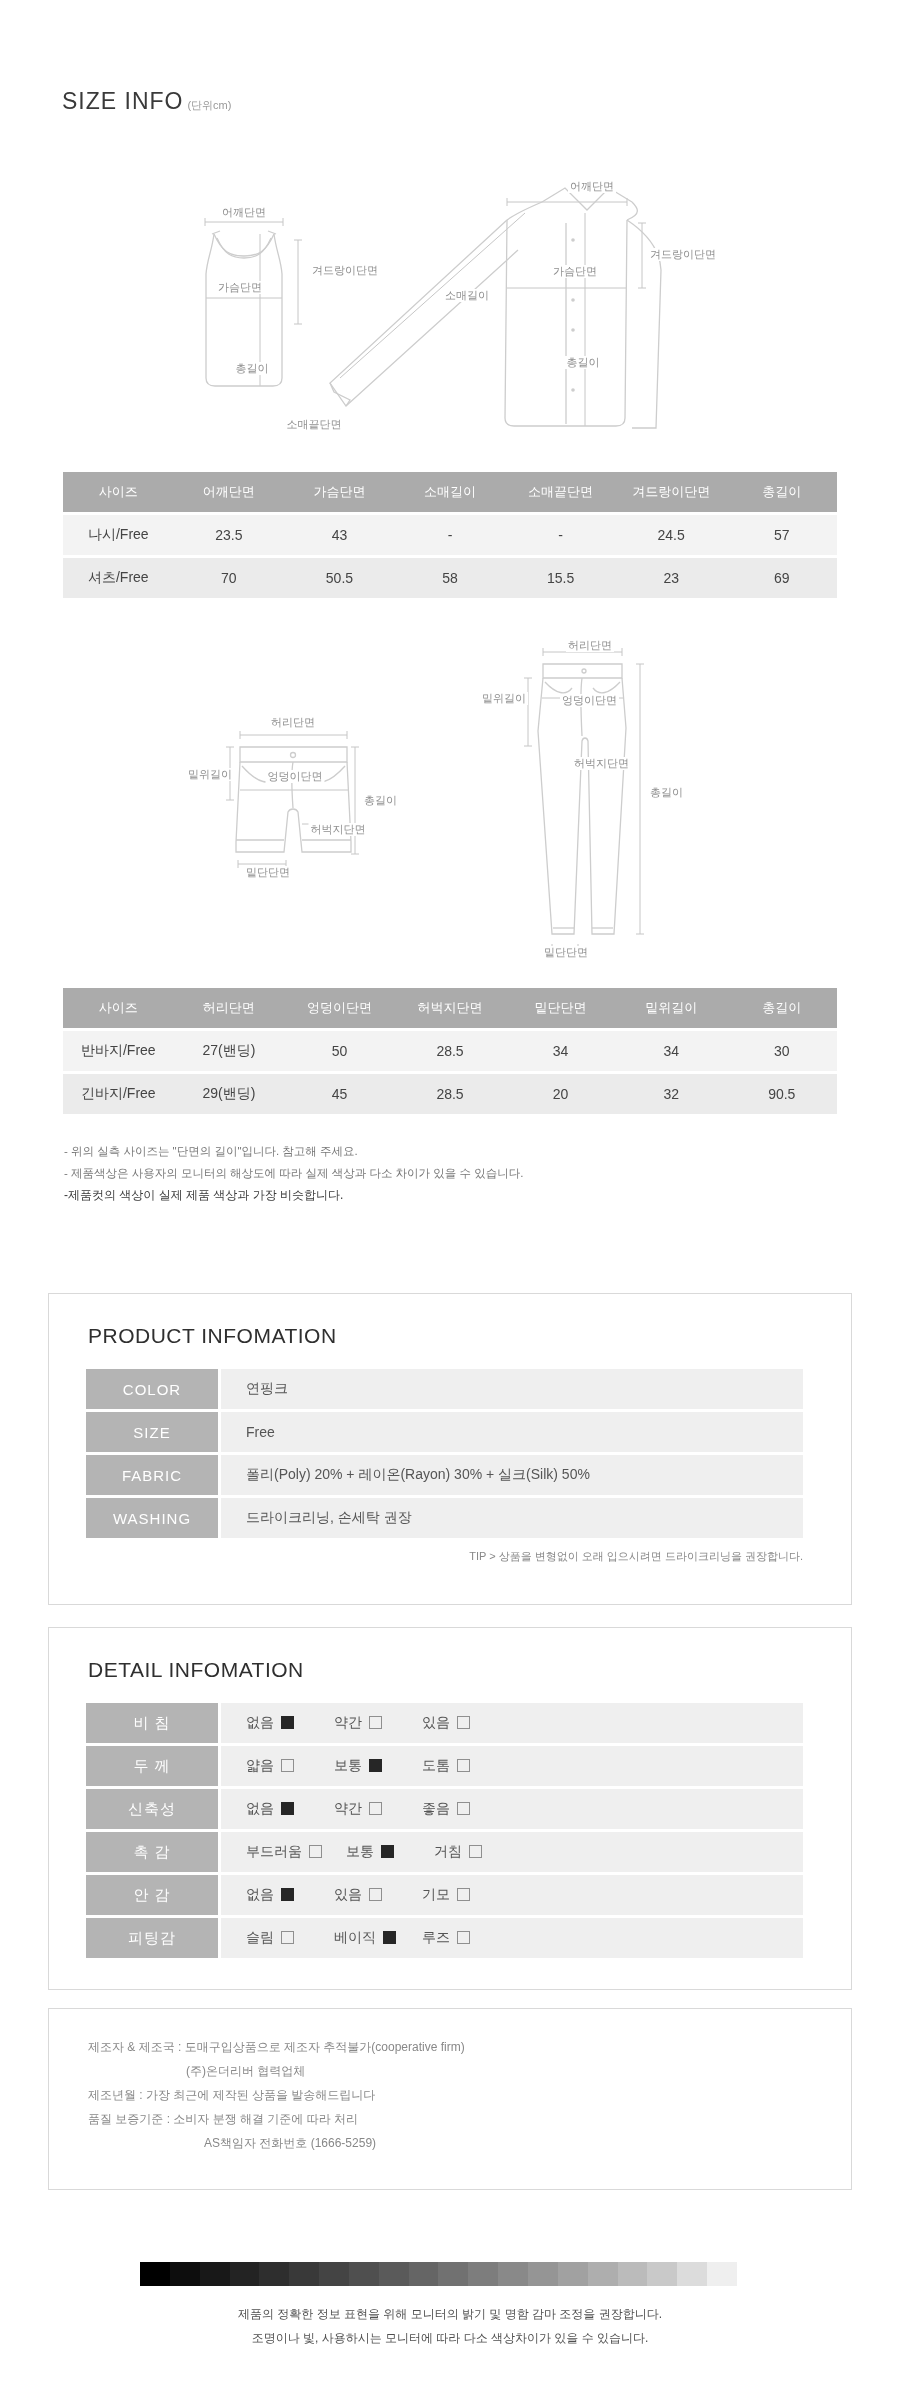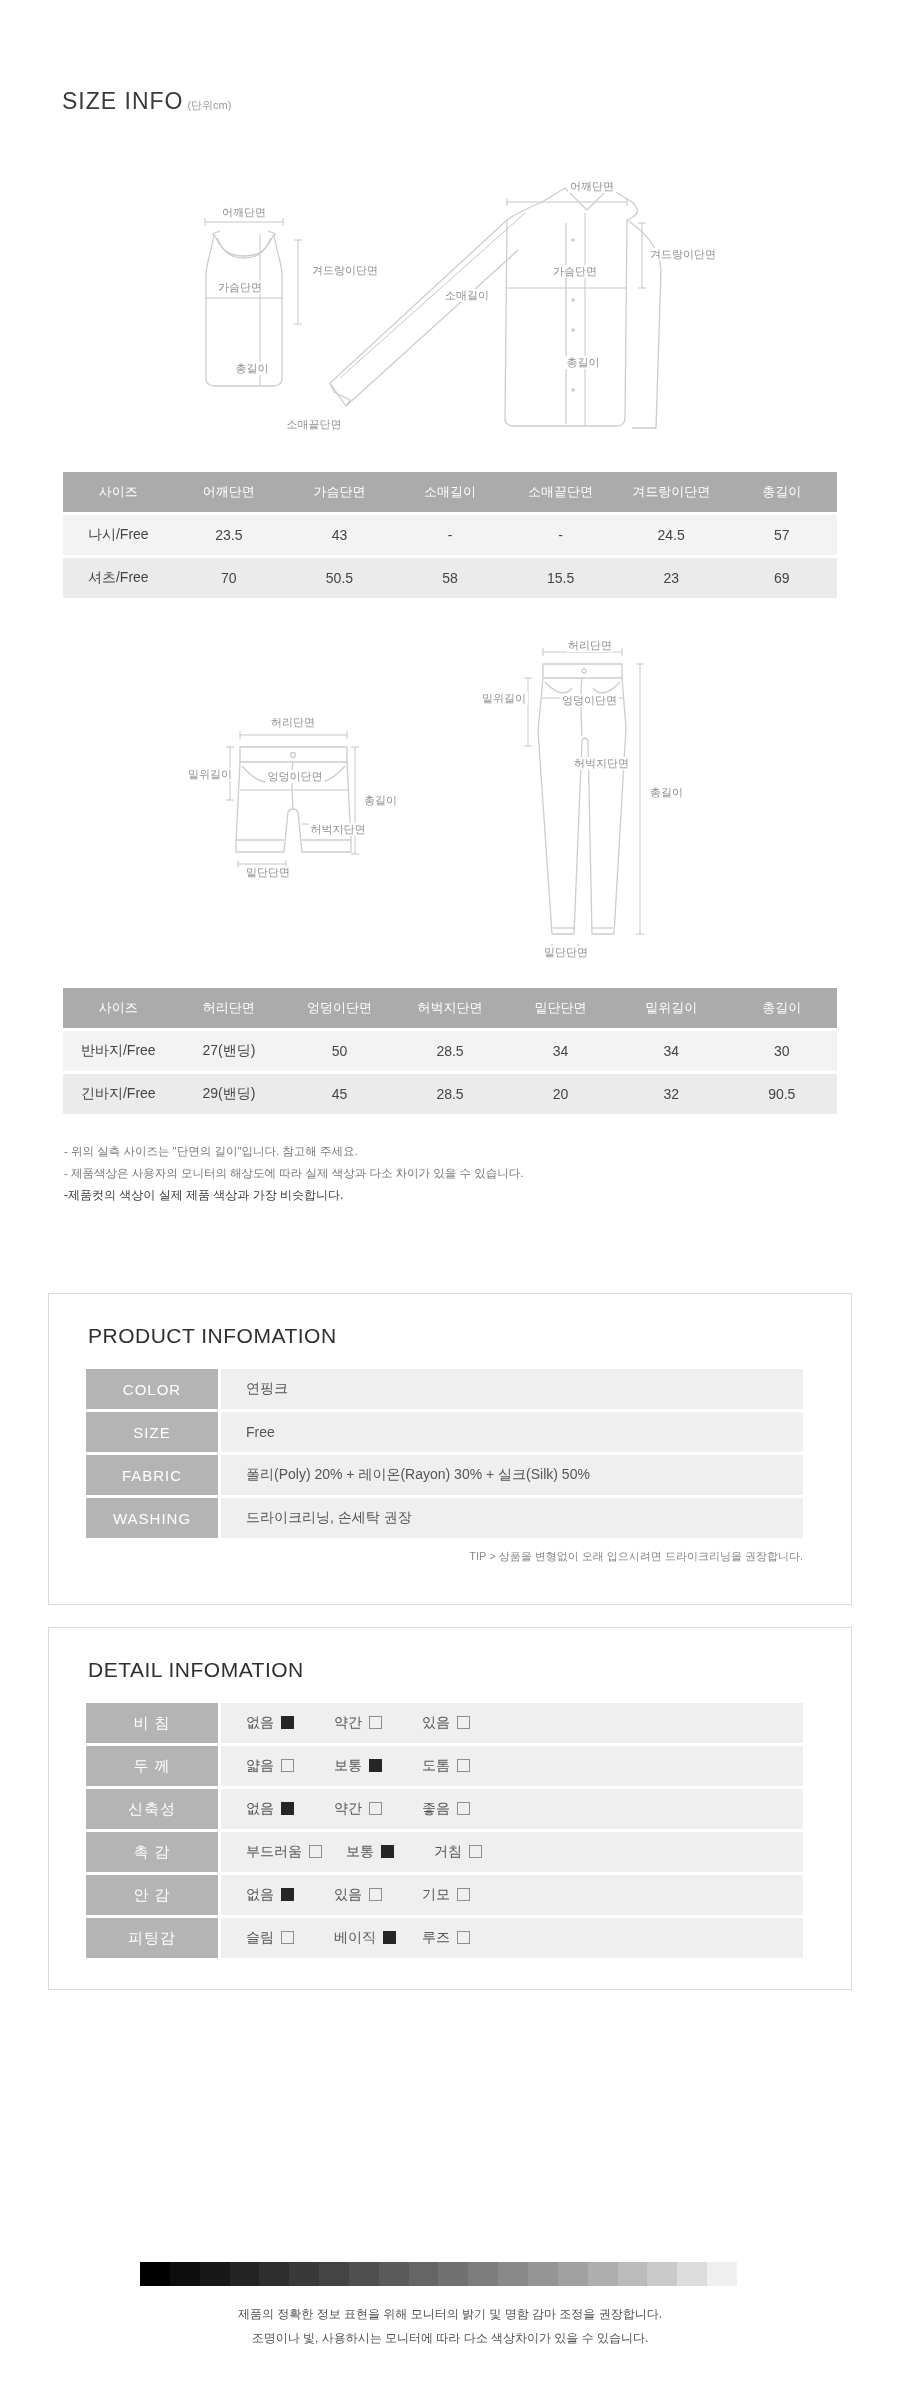--- a/index.html
+++ b/index.html
@@ -336,20 +336,27 @@
         <div class="ib-value">
           <span class="opt"><span>슬림</span><span class="cb cb-empty"></span></span>
           <span class="opt"><span>베이직</span><span class="cb cb-filled"></span></span>
           <span class="opt"><span>루즈</span><span class="cb cb-empty"></span></span>
         </div>
       </div>
 
     </div>
   </div>
 
+  <div class="infobox" style="top:2008px;height:180px;">
+    <div class="fline" style="left:39px;top:30px;">제조자 &amp; 제조국 : 도매구입상품으로 제조자 추적불가(cooperative firm)</div>
+    <div class="fline" style="left:137px;top:54px;">(주)온더리버 협력업체</div>
+    <div class="fline" style="left:39px;top:78px;">제조년월 : 가장 최근에 제작된 상품을 발송해드립니다</div>
+    <div class="fline" style="left:39px;top:102px;">품질 보증기준 : 소비자 분쟁 해결 기준에 따라 처리</div>
+    <div class="fline" style="left:155px;top:126px;">AS책임자 전화번호 (1666-5259)</div>
+  </div>
 
   <div class="graybar">
       <div class="shade" style="background: rgb(0, 0, 0);"></div>
       <div class="shade" style="background: rgb(13, 13, 13);"></div>
       <div class="shade" style="background: rgb(24, 24, 24);"></div>
       <div class="shade" style="background: rgb(35, 35, 35);"></div>
       <div class="shade" style="background: rgb(46, 46, 46);"></div>
       <div class="shade" style="background: rgb(57, 57, 57);"></div>
       <div class="shade" style="background: rgb(68, 68, 68);"></div>
       <div class="shade" style="background: rgb(79, 79, 79);"></div>

